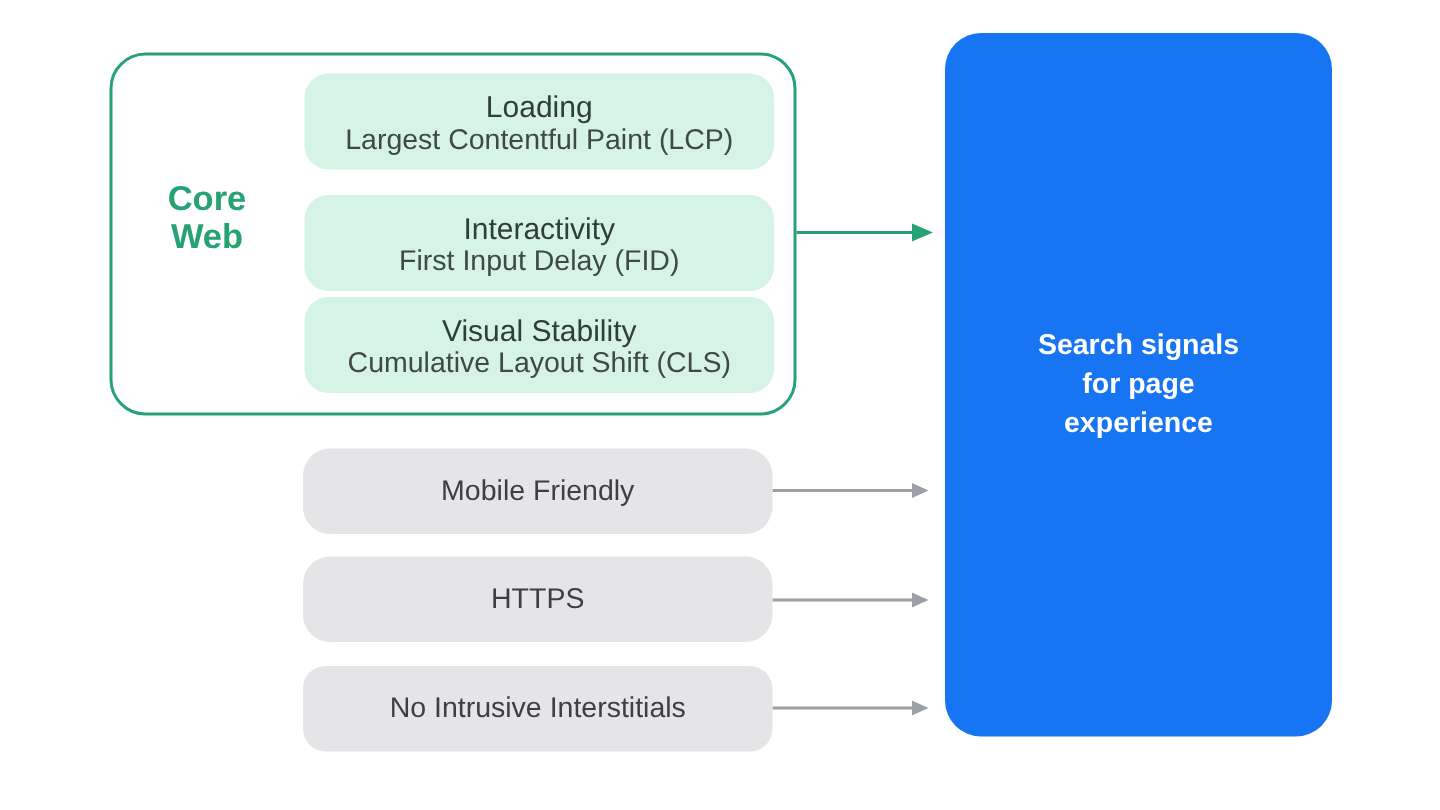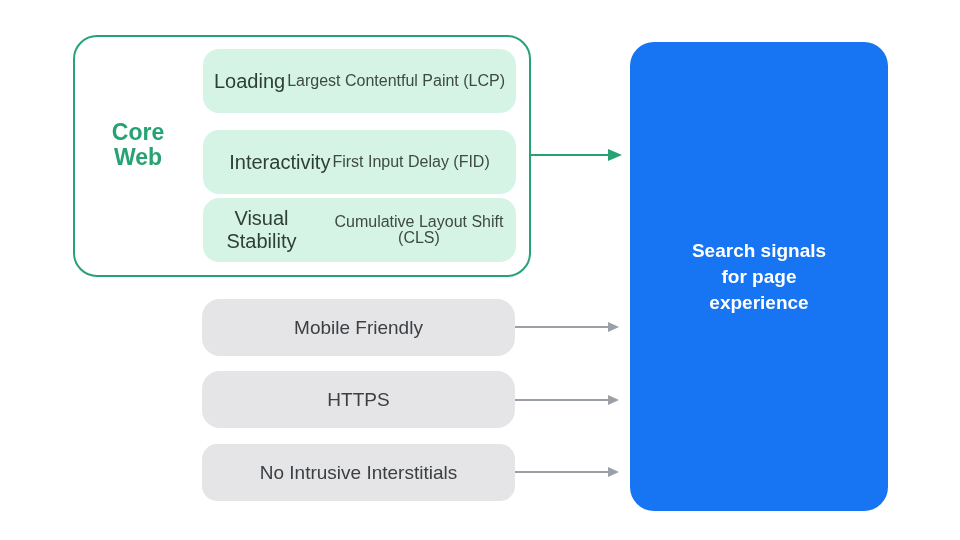--- a/index.html
+++ b/index.html
@@ -43,36 +43,37 @@
 
   
   .pill {
     position: absolute;
     left: 203px;
     width: 313px;
     height: 64px;
     border-radius: 16px;
     background: var(--mint-fill, #d6f4e5);
     display: flex;
+    flex-direction: column;
     align-items: center;
     justify-content: center;
     gap: 2px;
     text-align: center;
   }
   .pill.p1 { top: 49px; }
   .pill.p2 { top: 130px; }
   .pill.p3 { top: 198px; }
   .pill-title {
     font-size: 20px;
     line-height: 23px;
     font-weight: 400;
     color: var(--title-dark, #2f3e38);
   }
   .pill-sub {
-    font-size: 16px;
+    font-size: 19px;
     line-height: 16px;
     font-weight: 400;
     color: var(--subtitle-gray, #3f4a45);
   }
 
   
   .gray-pill {
     position: absolute;
     left: 202px;
     width: 313px;
@@ -119,21 +120,21 @@
   .a-g1 .arrow-head { left: 608px; top: 322px; }
   .a-g2 .arrow-line { left: 515px; top: 399px; width: 93px; }
   .a-g2 .arrow-head { left: 608px; top: 395px; }
   .a-g3 .arrow-line { left: 515px; top: 471px; width: 93px; }
   .a-g3 .arrow-head { left: 608px; top: 467px; }
 
   
   .result-box {
     position: absolute;
     left: 630px;
-    top: 42px;
+    top: 22px;
     width: 258px;
     height: 469px;
     border-radius: 24px;
     background: var(--brand-blue, #1774f2);
     display: flex;
     align-items: center;
     justify-content: center;
     text-align: center;
   }
   .result-text {

